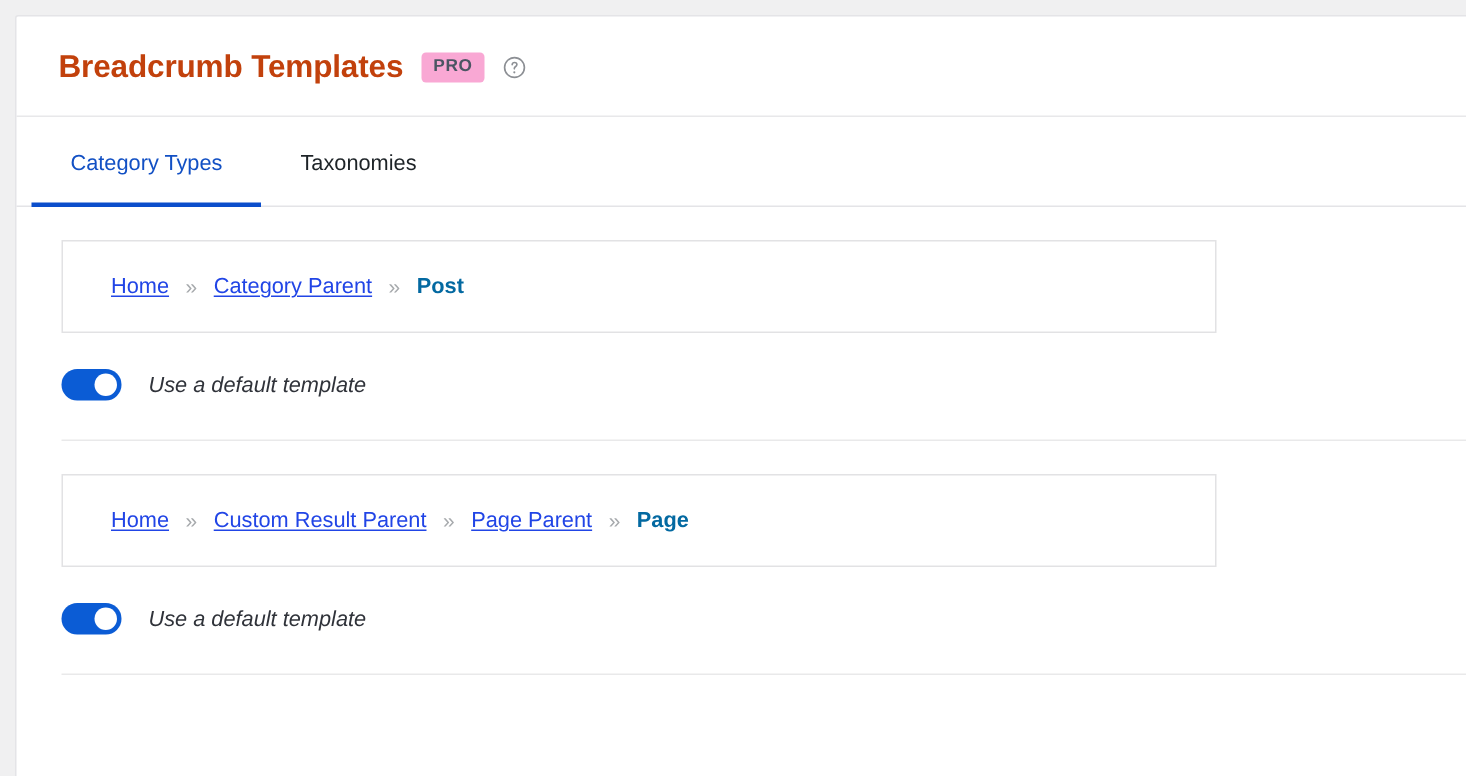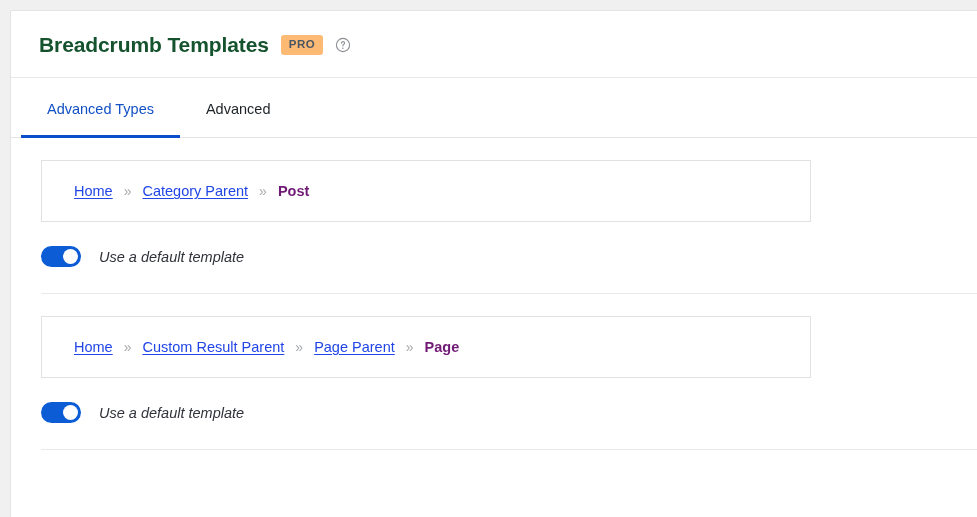--- a/index.html
+++ b/index.html
@@ -33,26 +33,26 @@
     align-items: center;
     gap: 12px;
     height: 67px;
     padding: 0 0 0 28px;
     border-bottom: 1px solid #e8e8ea;
     box-sizing: border-box;
   }
   .page-title {
     font-size: 21px;
     font-weight: 700;
-    color: #14532d;
+    color: #c2410c;
     letter-spacing: -0.1px;
     line-height: 1;
   }
   .pro-badge {
-    background: #fdba74;
+    background: #f9a8d4;
     color: #4b5563;
     font-size: 11.5px;
     font-weight: 700;
     letter-spacing: 0.4px;
     padding: 4px 8px 4px 8px;
     border-radius: 3px;
     line-height: 1;
     position: relative;
     top: 1px;
   }
@@ -135,21 +135,21 @@
     font-size: 14.5px;
     white-space: nowrap;
   }
   .crumb-link {
     color: #2145e6;
     text-decoration: underline;
     text-underline-offset: 2px;
     cursor: pointer;
   }
   .crumb-current {
-    color: #701a75;
+    color: #0369a1;
     font-weight: 700;
   }
   .crumb-sep {
     color: #a7aaad;
     font-size: 14px;
     margin: 0 11px;
     user-select: none;
   }
 
   .toggle-row {
@@ -194,22 +194,22 @@
     <div class="help-icon">
       <svg width="16" height="16" viewBox="0 0 16 16" fill="none" aria-hidden="true">
         <circle cx="8" cy="8" r="6.6" stroke="#8c8f94" stroke-width="1.1"></circle>
         <path d="M6.45 6.15c0-.85.7-1.5 1.6-1.5.9 0 1.55.6 1.55 1.4 0 .72-.4 1.05-1 1.45-.55.37-.72.65-.72 1.15v.25" stroke="#8c8f94" stroke-width="1.1" stroke-linecap="round" fill="none"></path>
         <circle cx="7.88" cy="11.2" r="0.72" fill="#8c8f94"></circle>
       </svg>
     </div>
   </div>
 
   <div class="tab-bar">
-    <div class="tab active">Advanced Types</div>
-    <div class="tab">Advanced</div>
+    <div class="tab active">Category Types</div>
+    <div class="tab">Taxonomies</div>
   </div>
 
   <div class="settings-row">
     <div class="row-content">
       <div class="breadcrumb-box">
         <div class="breadcrumb">
           <span class="crumb-link">Home</span>
           <span class="crumb-sep">»</span>
           <span class="crumb-link">Category Parent</span>
           <span class="crumb-sep">»</span>

